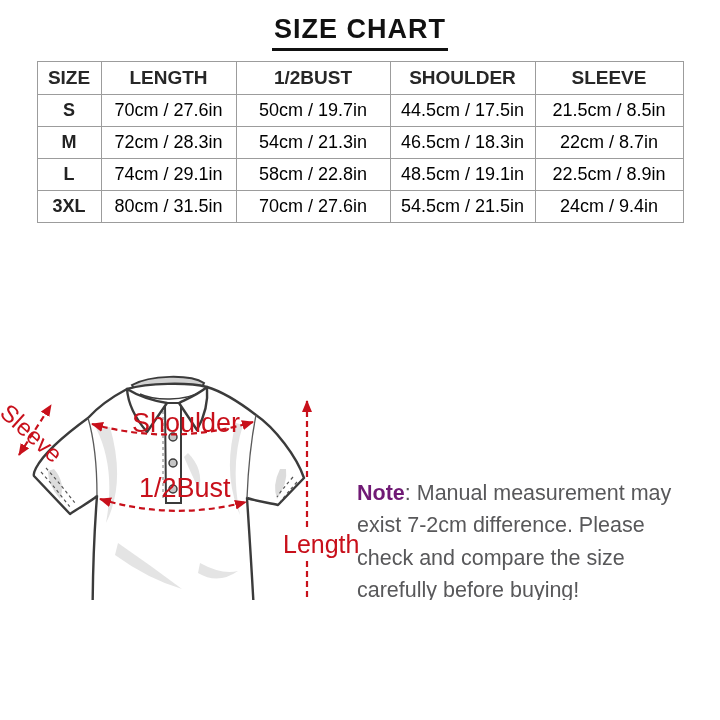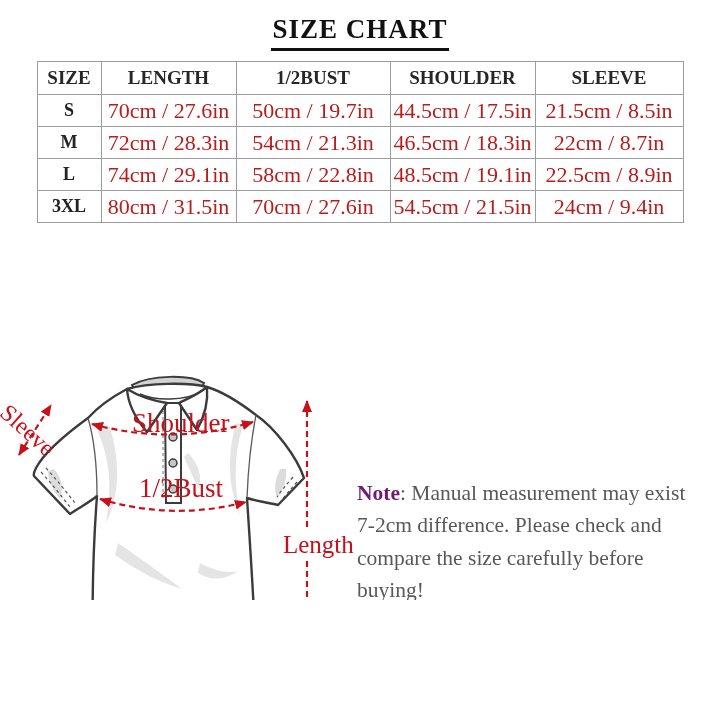--- a/index.html
+++ b/index.html
@@ -1,40 +1,40 @@
 <!DOCTYPE html>
 <html><head>
 <meta charset="utf-8">
 <style>
   * { margin:0; padding:0; box-sizing:border-box; }
   html,body { background:#ffffff; }
   .page {
     position:relative; width:720px; height:600px; background:#ffffff;
-    font-family:Liberation Serif, serif; overflow:hidden;
+    font-family:Liberation Sans, sans-serif; overflow:hidden;
   }
   
   .title-wrap { text-align:center; padding-top:13px; }
   .page-title {
     display:inline-block; font-size:27px; font-weight:bold; color:#111111;
     letter-spacing:1px; border-bottom:3px solid #111111; padding:0 2px 3px 2px;
     line-height:32px;
   }
   
   table.size-table {
     width:646px; margin:10px auto 13px auto; border-collapse:collapse;
     table-layout:fixed;
   }
   table.size-table th, table.size-table td {
     border:1px solid #9c9c9c; text-align:center; vertical-align:middle;
     overflow:hidden; white-space:nowrap;
   }
   table.size-table th {
     height:33px; font-size:19px; font-weight:bold; color:#272727;
   }
-  table.size-table td { height:32px; font-size:22px; color:#b91c1c; }
+  table.size-table td { height:32px; font-size:18px; color:#000000; }
   table.size-table td.size-cell { font-weight:bold; color:#232323; font-size:18px; }
   col.c-size{width:64px} col.c-length{width:135px} col.c-bust{width:154px}
   col.c-shoulder{width:145px} col.c-sleeve{width:148px}
   
   .diagram { position:absolute; left:0; top:352px; width:720px; height:368px; }
   .shirt-svg { position:absolute; left:0; top:21px; }
   .red-label {
     position:absolute; color:#c8101b; font-size:27px; line-height:1;
     white-space:nowrap; font-weight:normal;
   }

